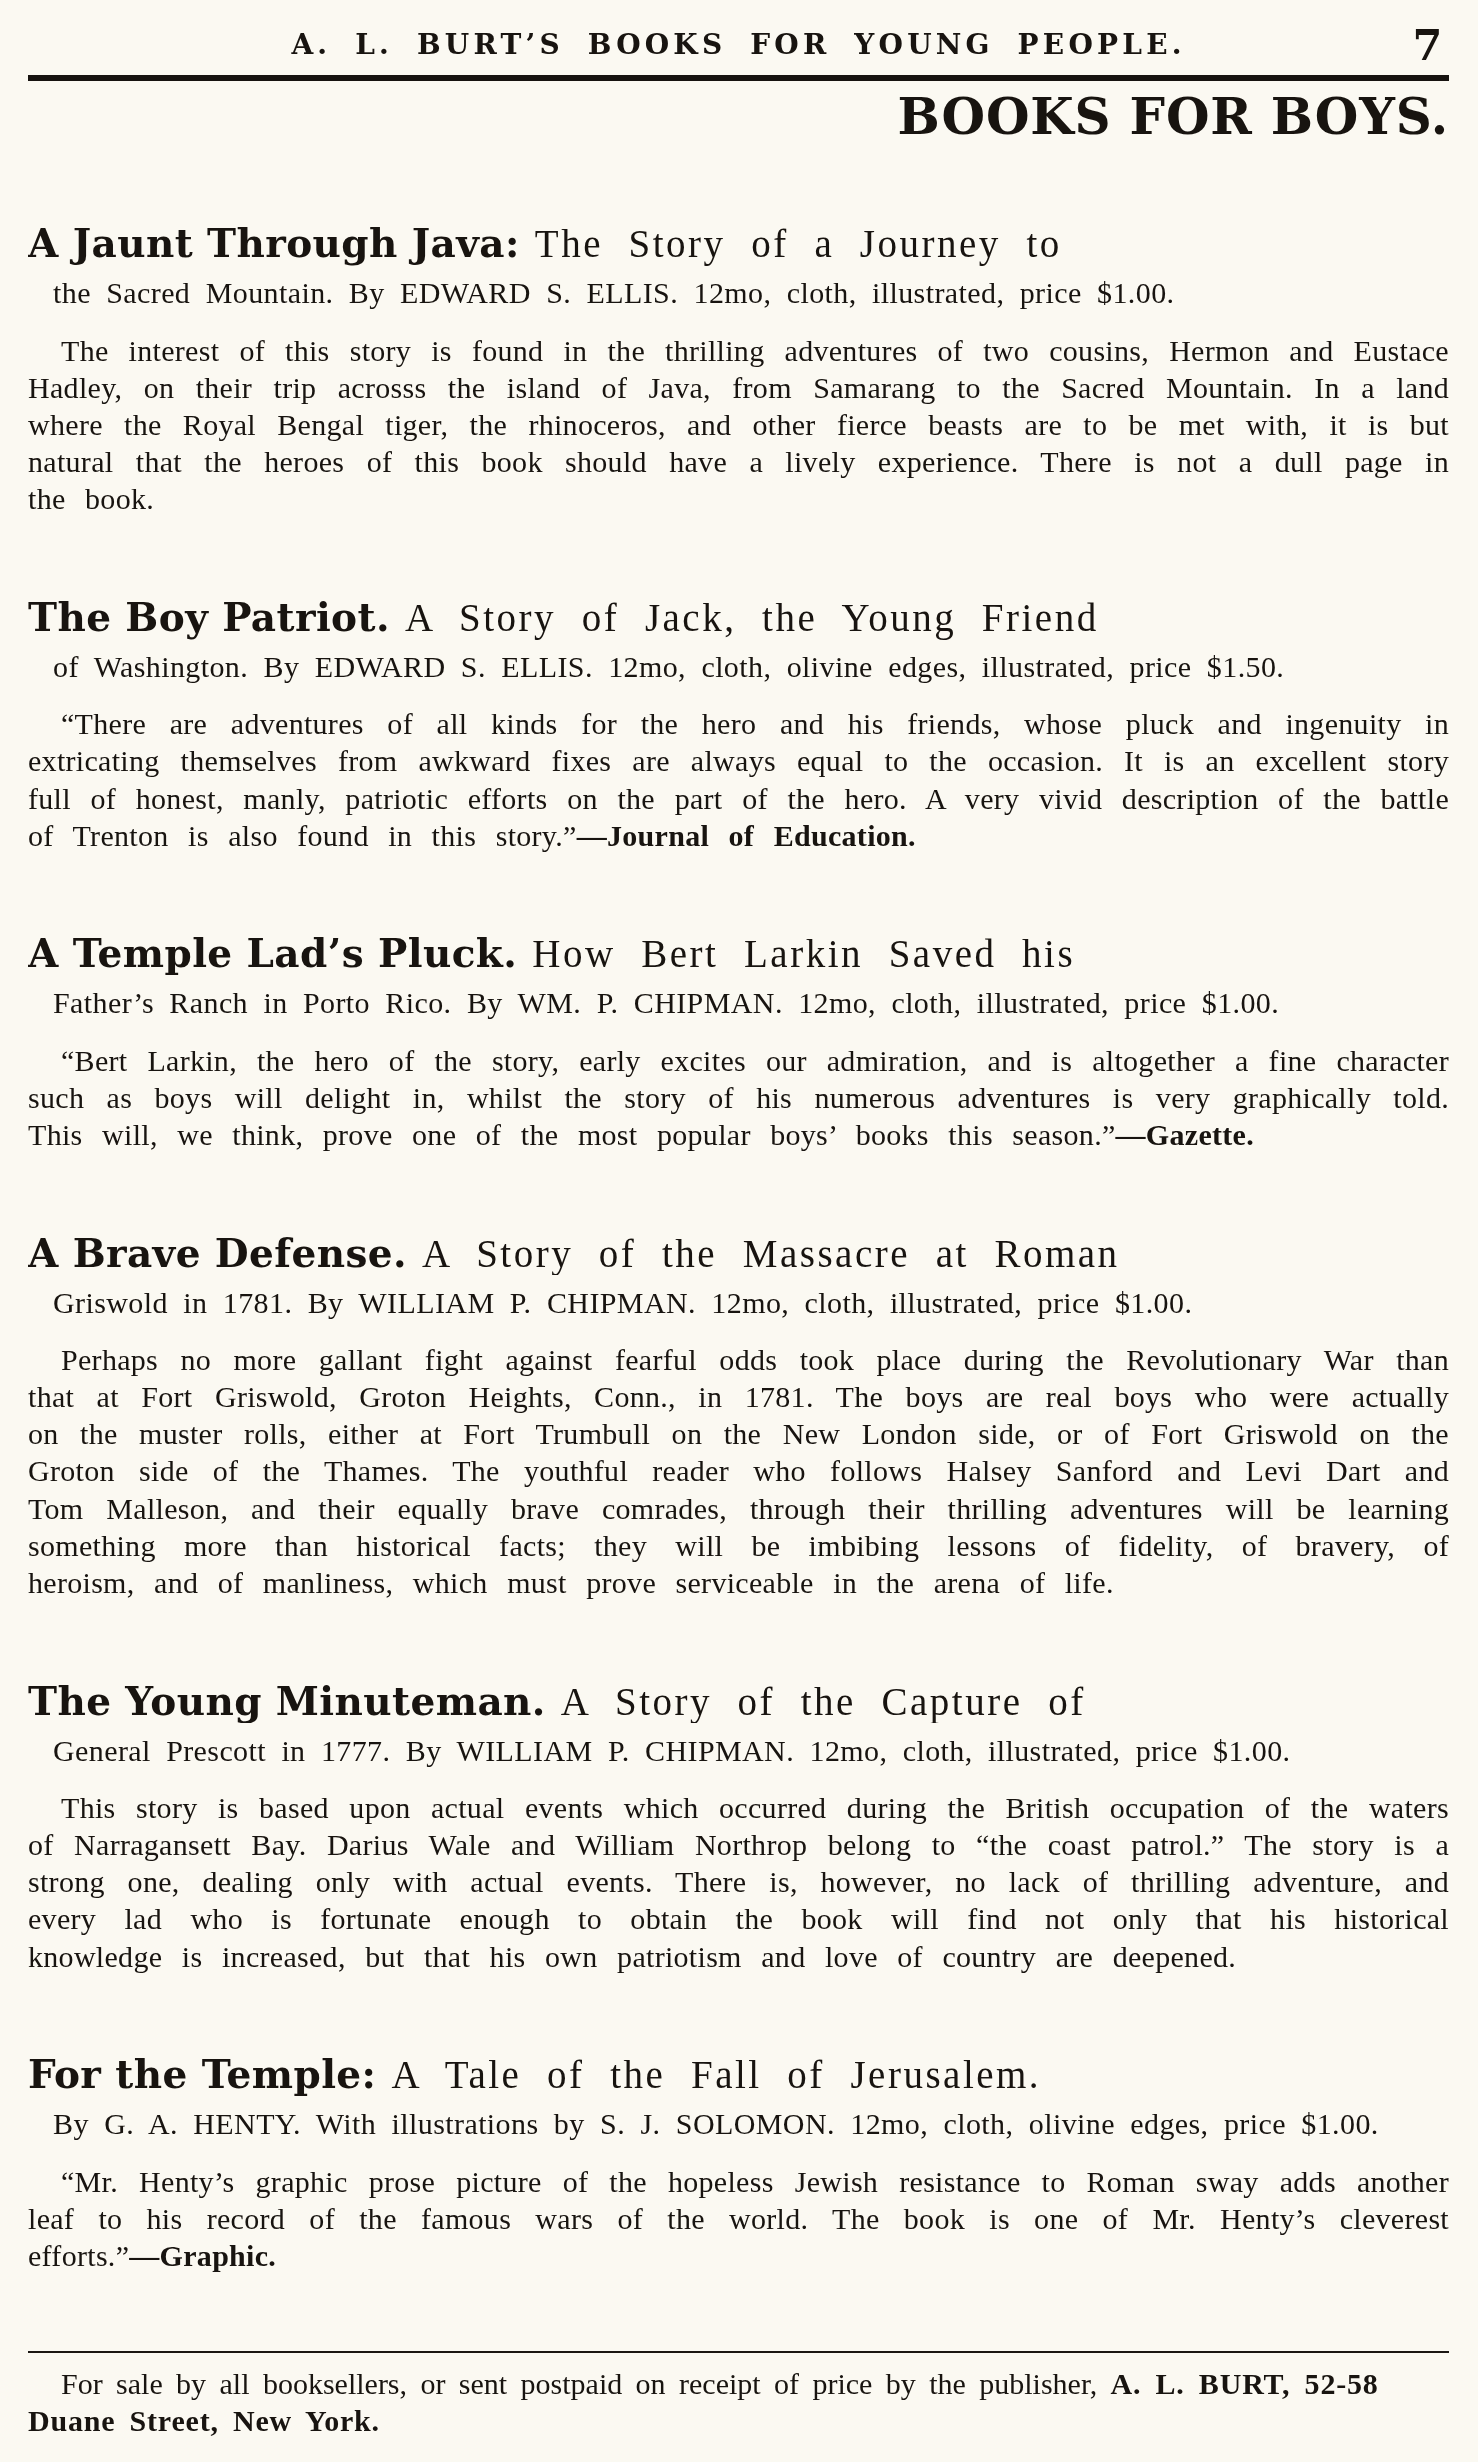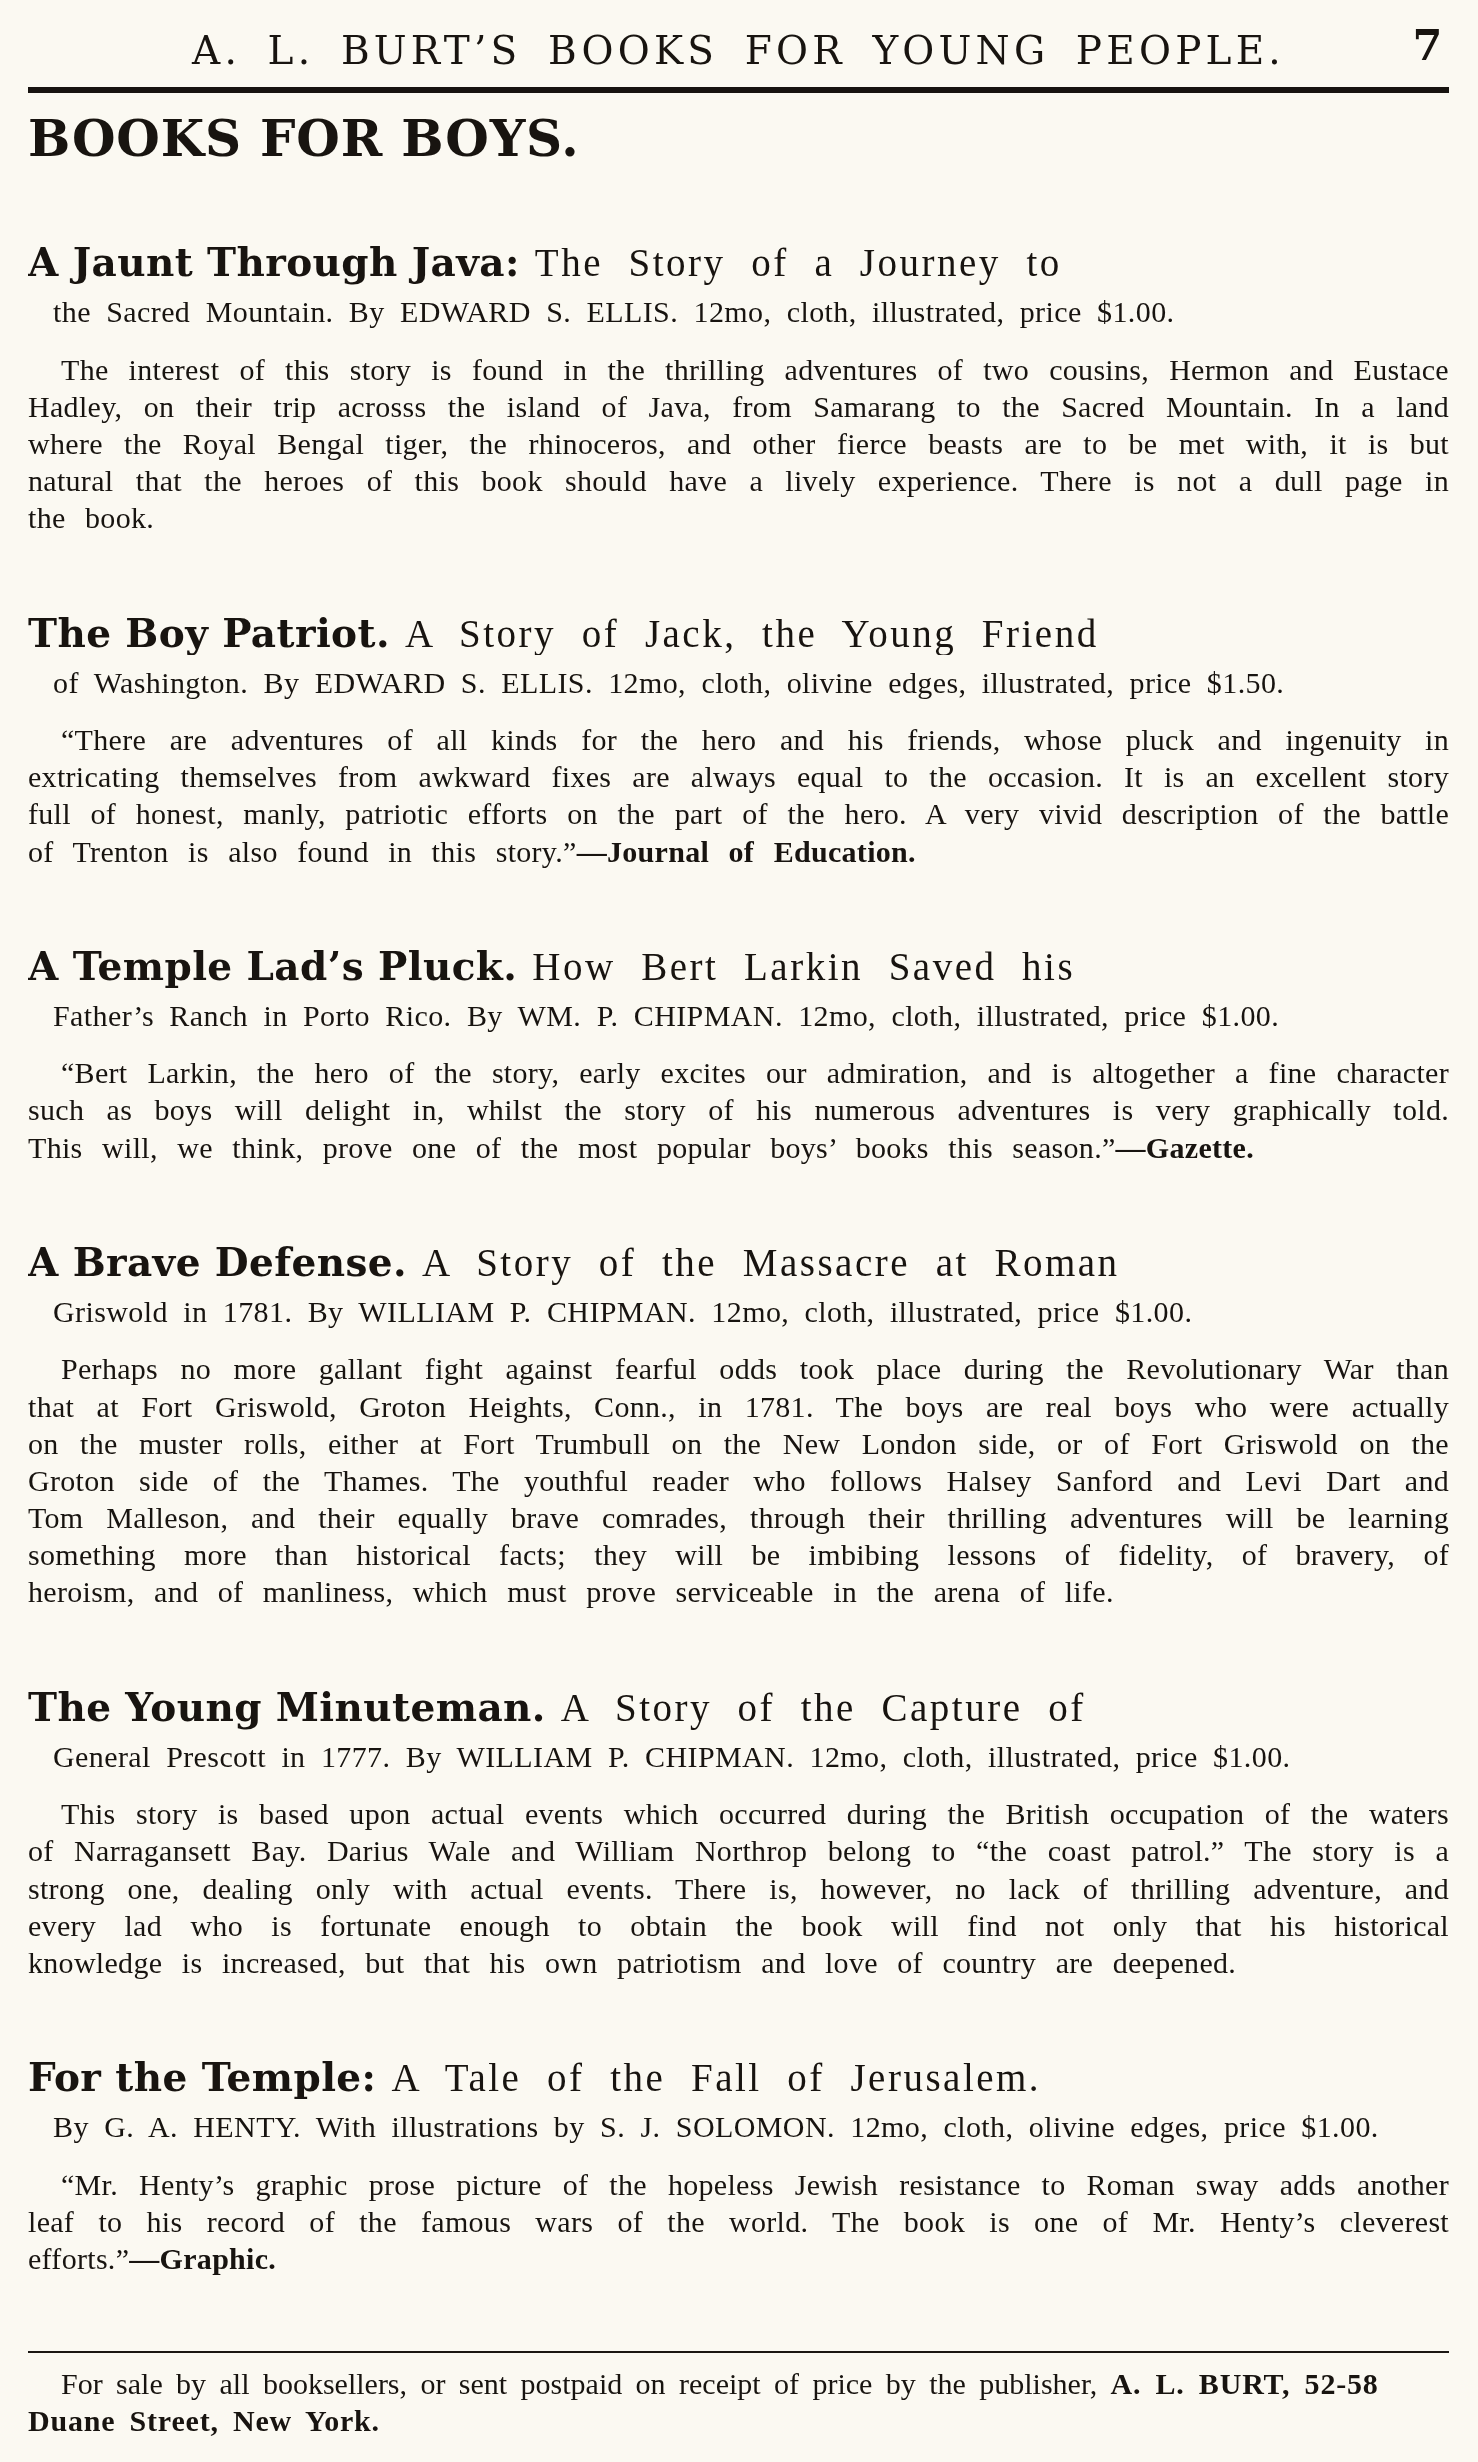--- a/index.html
+++ b/index.html
@@ -16,41 +16,42 @@
     height: 100%;
     padding: 23.4px 30px 22px 28px;
     display: flex;
     flex-direction: column;
     justify-content: space-between;
   }
   .page-header { position: relative; text-align: center; padding-top: 5px; }
   .running-head {
     display: inline-block;
     font-family: "DejaVu Serif", serif;
-    font-weight: 400;
-    font-size: 39px;
+    font-weight: 700;
+    font-size: 28px;
     letter-spacing: 4.2px;
     word-spacing: 10px;
   }
   .page-number {
     position: absolute;
     right: 6.7px;
     top: -3.3px;
     font-family: "DejaVu Serif", serif;
     font-weight: 700;
     font-size: 43px;
   }
   .header-rule { height: 6.7px; background: #171310; margin-top: 13.4px; }
   .section-title {
     font-family: "DejaVu Serif", serif;
     font-weight: 700;
     font-size: 50px;
     letter-spacing: 0.8px;
     line-height: 1.05;
-    margin: 20px 0 0 0;
+    margin: 10px 0 0 0;
+    text-align: right;
   }
   .book-entry { margin-top: 5px; }
   .book-heading {
     margin: 0;
     font-weight: normal;
     font-size: 39px;
     line-height: 1.12;
     white-space: nowrap;
     overflow: hidden;
   }

